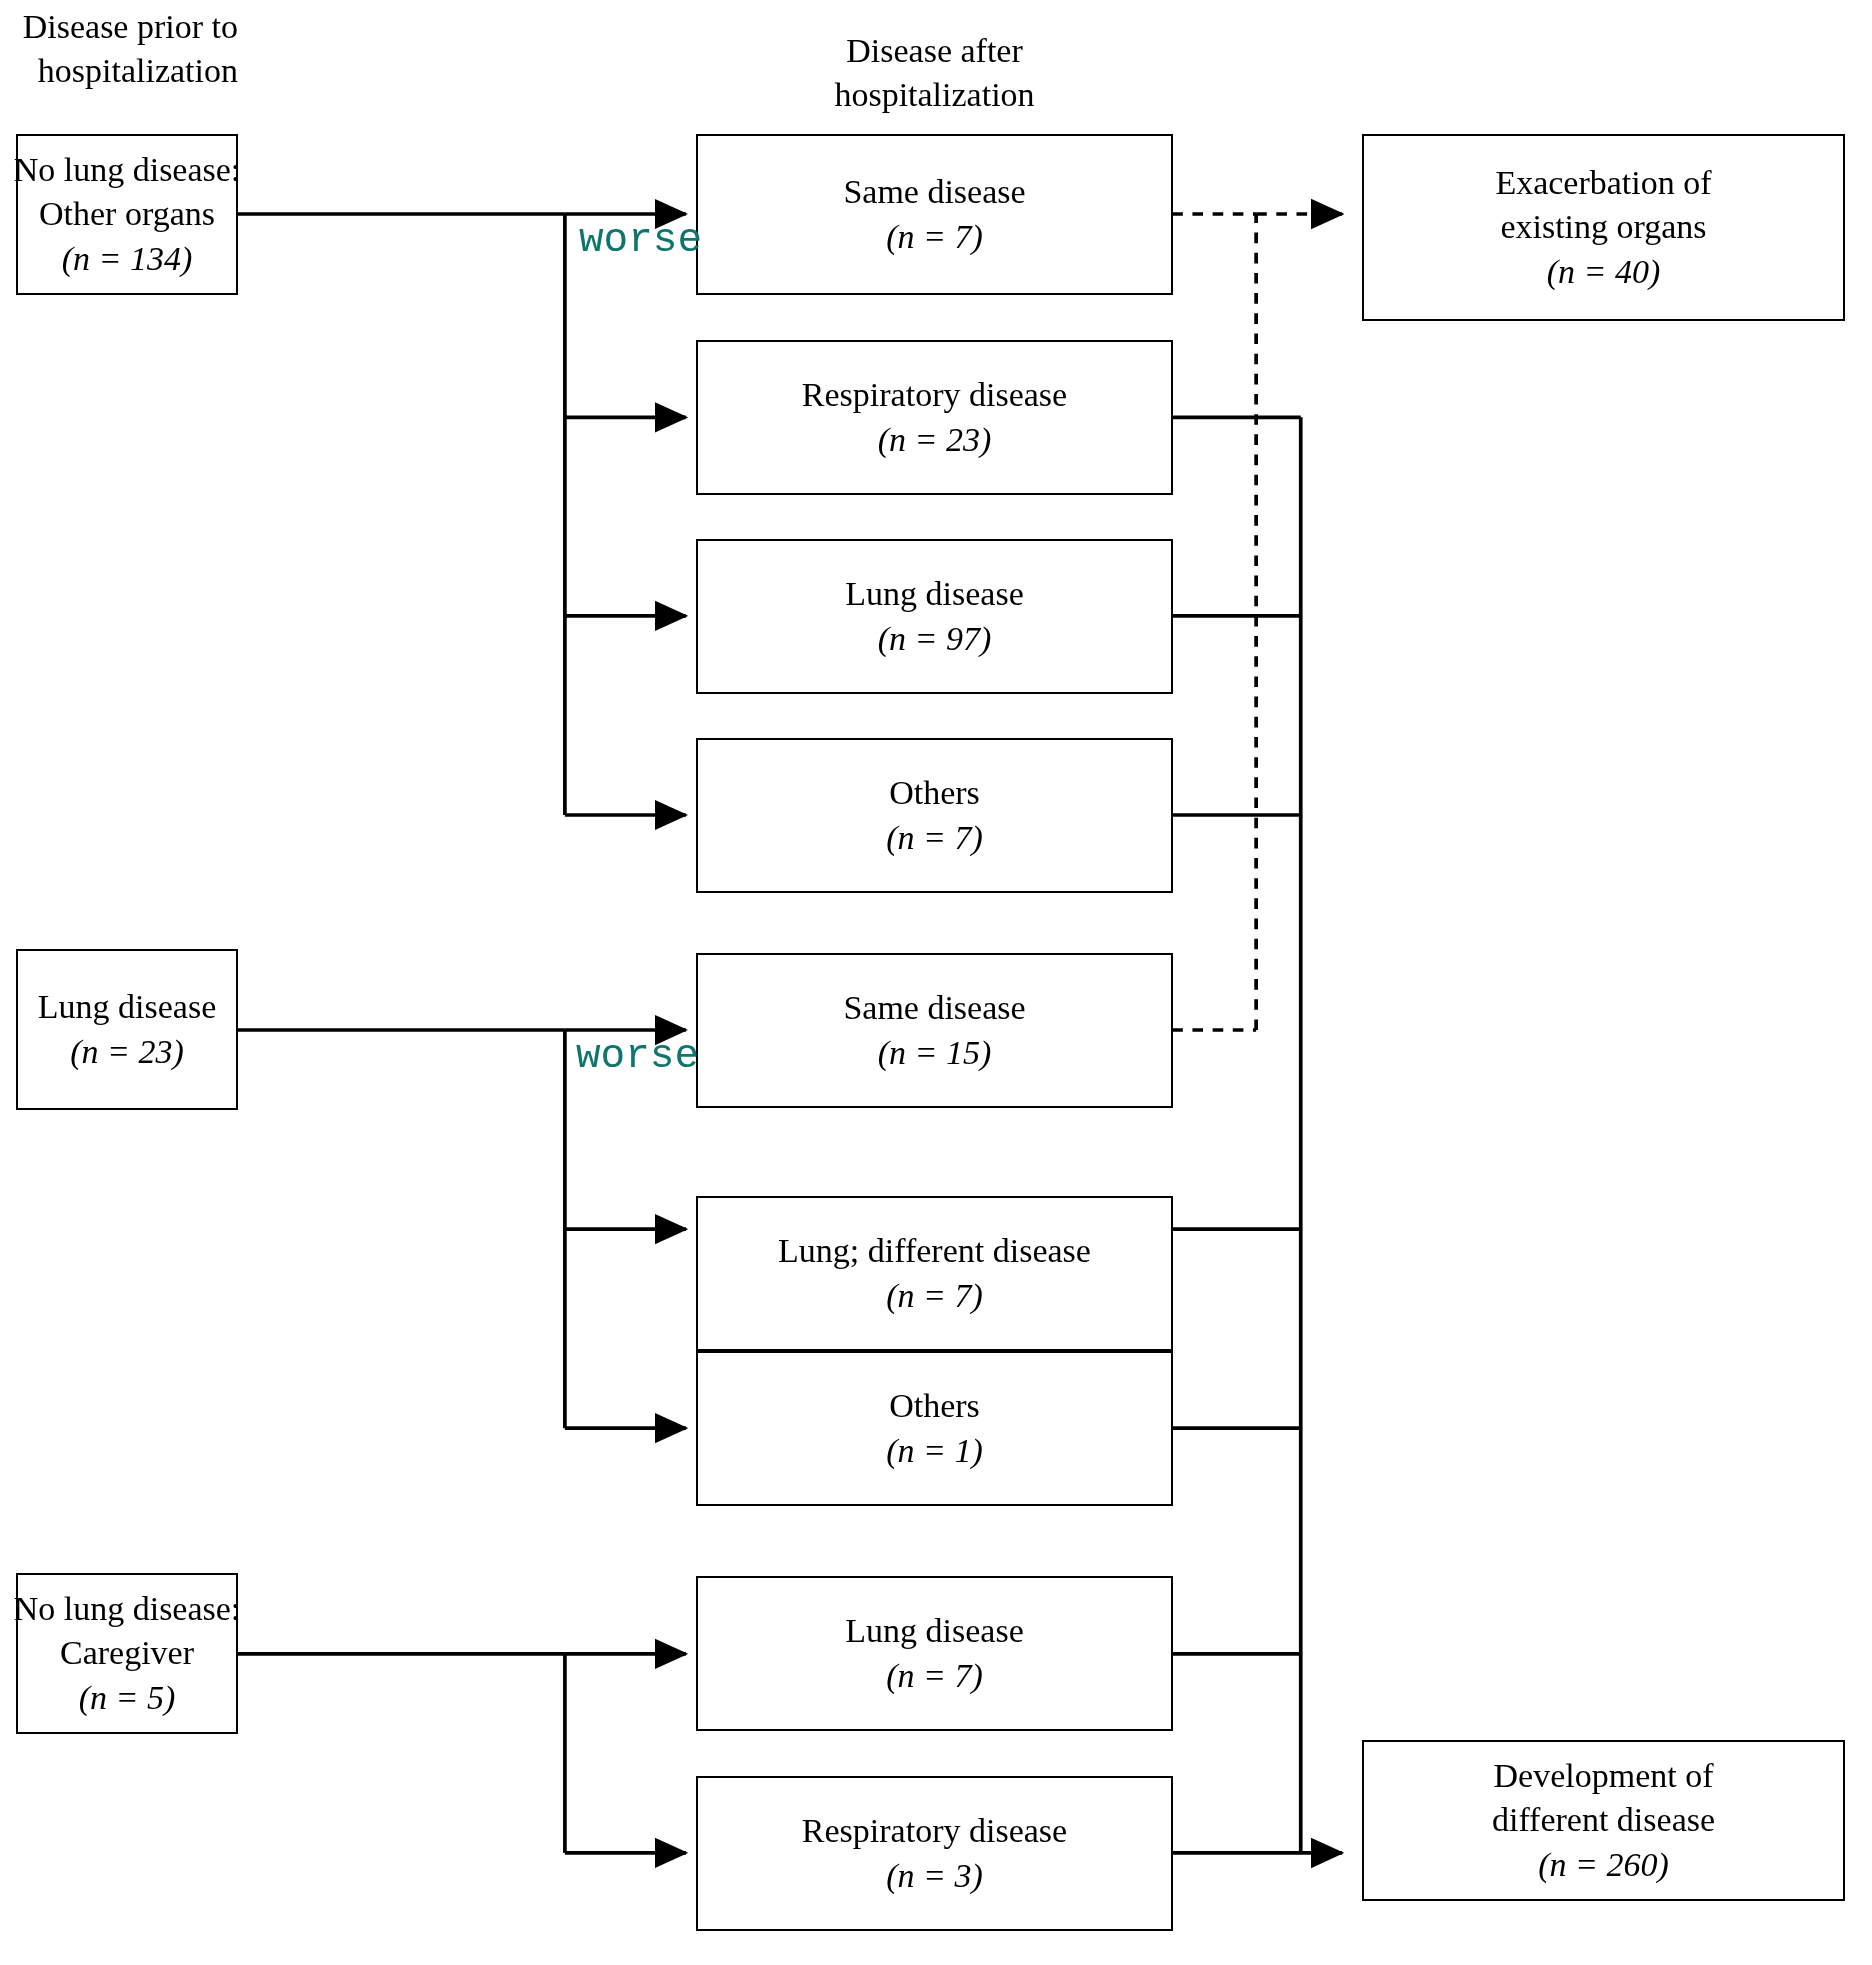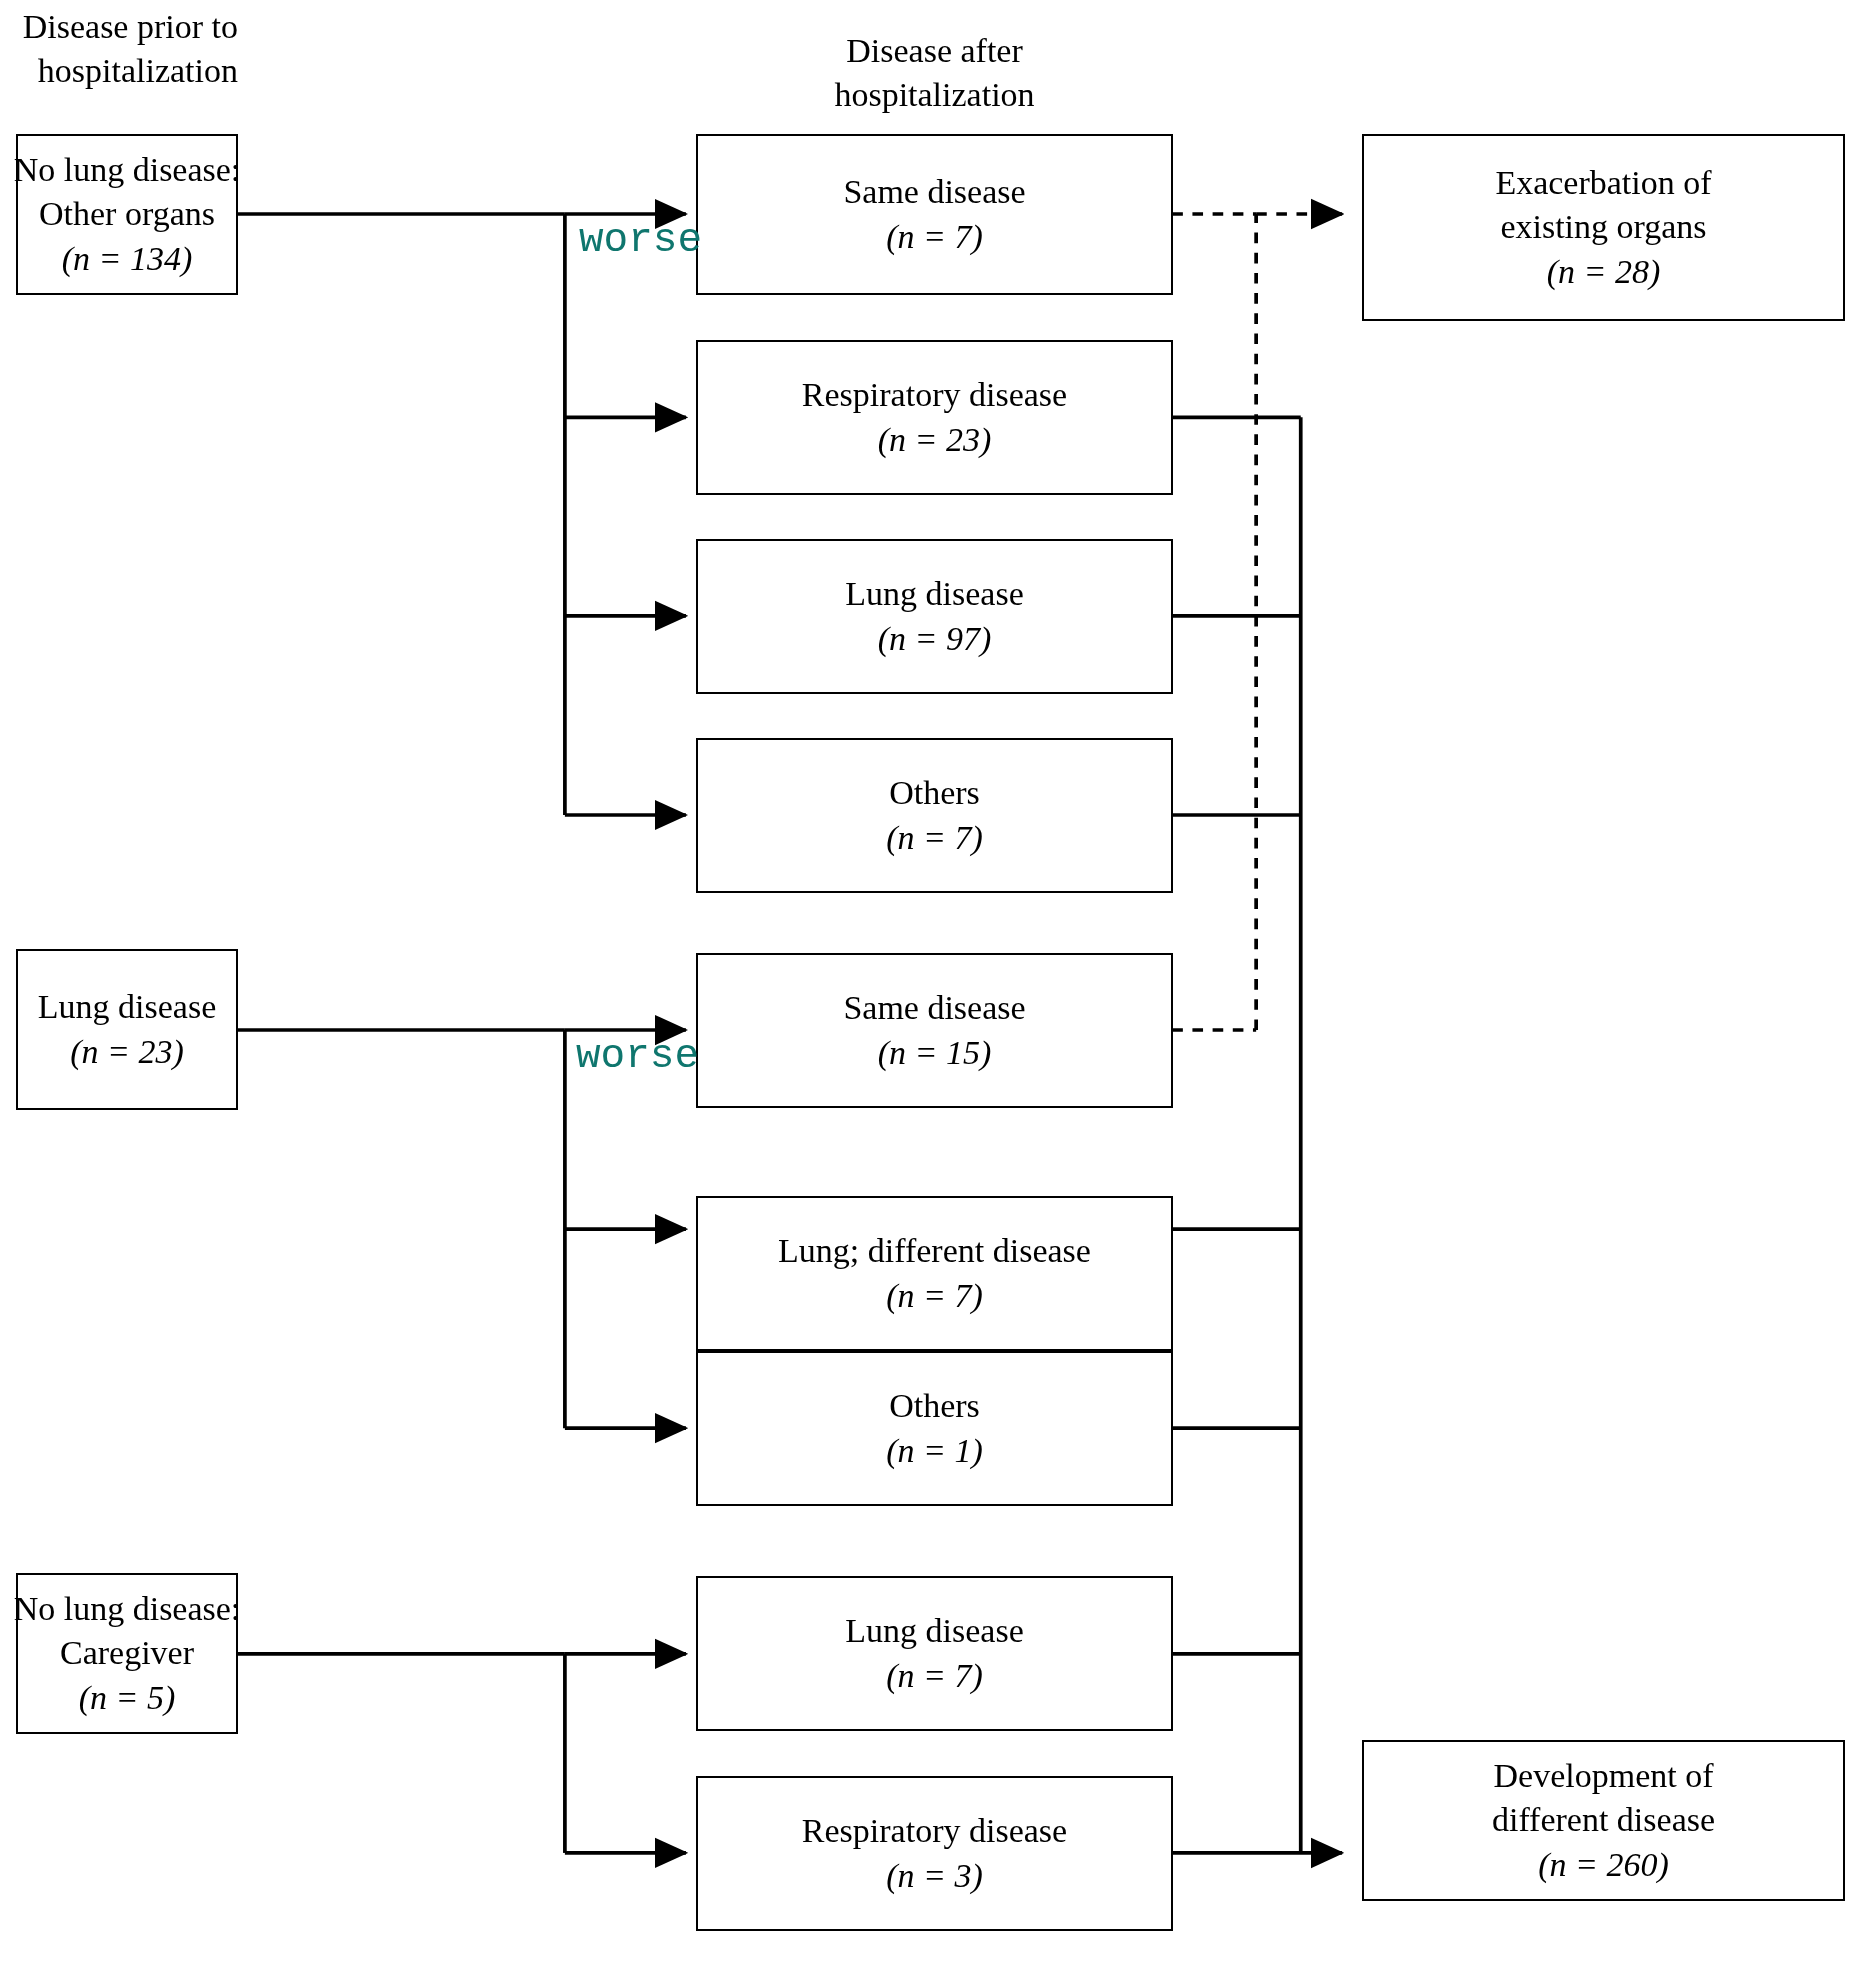--- a/index.html
+++ b/index.html
@@ -177,21 +177,21 @@
   </div>
 
   <div class="node" style="left:696px; top:1776px; width:477px; height:155px;">
     <span class="ln">Respiratory disease</span>
     <span class="ln ital">(n = 3)</span>
   </div>
 
   <div class="node" style="left:1362px; top:134px; width:483px; height:187px;">
     <span class="ln">Exacerbation of</span>
     <span class="ln">existing organs</span>
-    <span class="ln ital">(n = 28)</span>
+    <span class="ln ital">(n = 40)</span>
   </div>
 
   <div class="node" style="left:1362px; top:1740px; width:483px; height:161px;">
     <span class="ln">Development of</span>
     <span class="ln">different disease</span>
     <span class="ln ital">(n = 260)</span>
   </div>
 
   <div class="edge-label" style="left:579px; top:220px;">worse</div>
 

